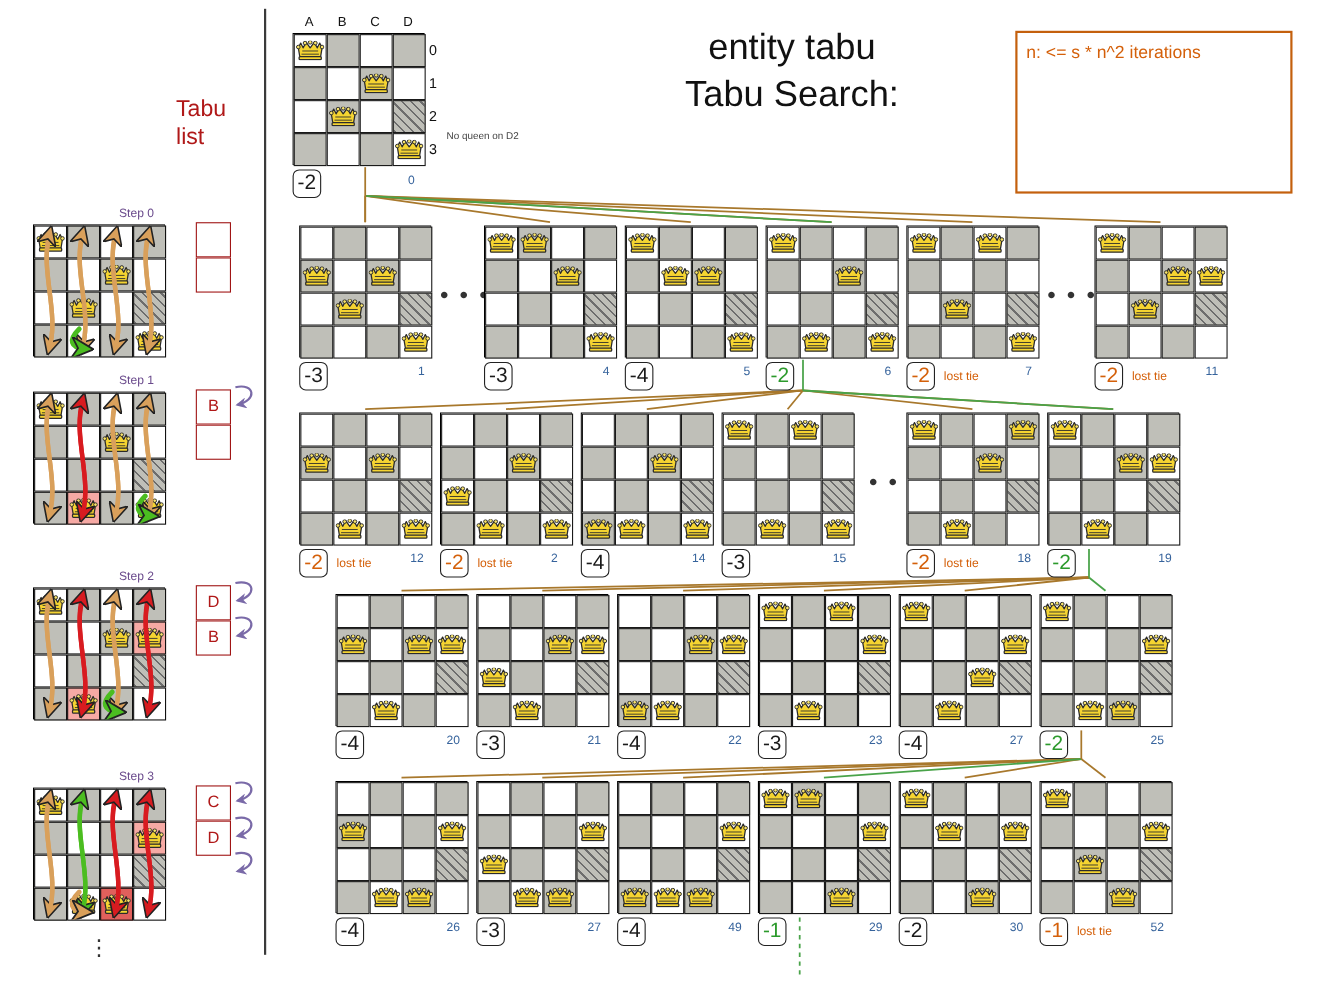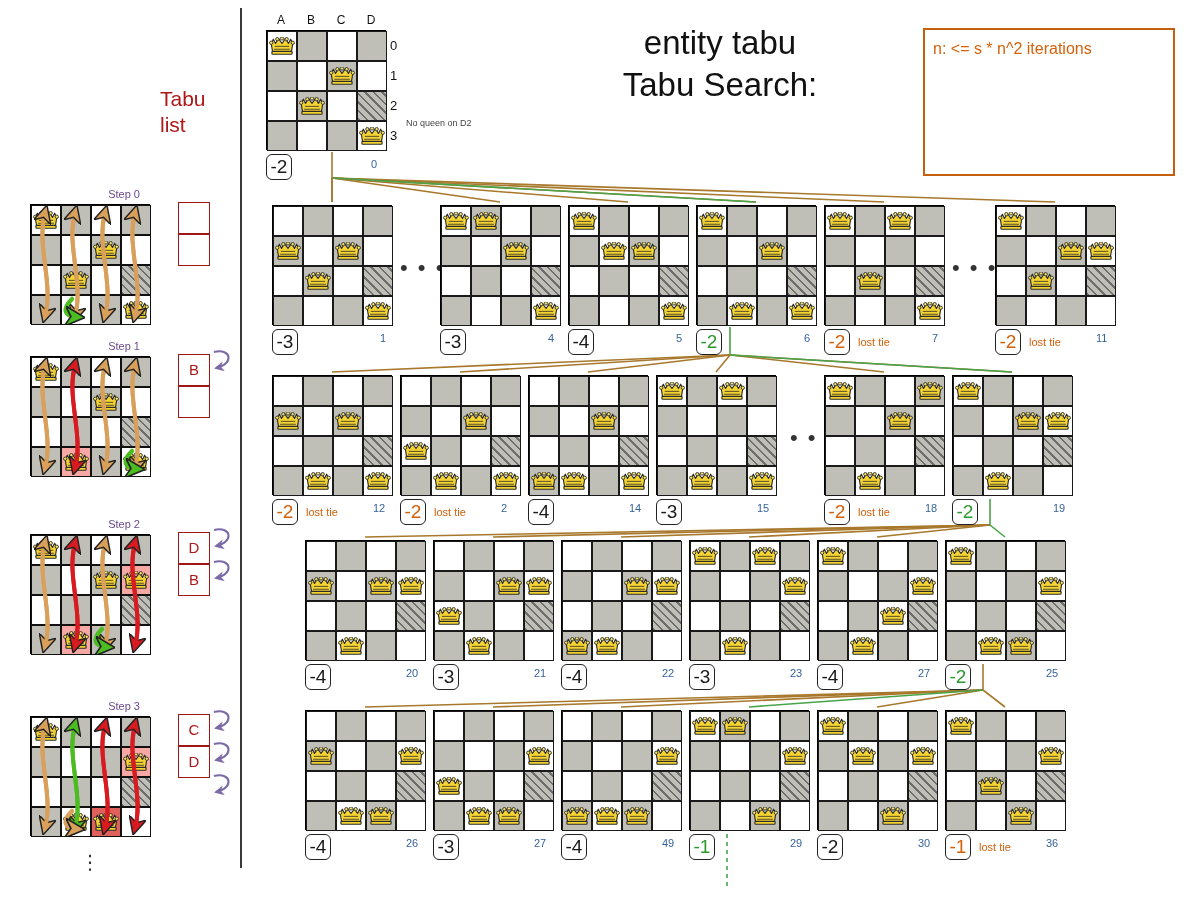--- a/index.html
+++ b/index.html
@@ -2375,16 +2375,16 @@
             <circle cx="11.5" cy="3" r="2.3" fill="#f7e36a" stroke="#2b2b2b" stroke-width="1.2"></circle>
             <circle cx="18" cy="2" r="2.3" fill="#f7e36a" stroke="#2b2b2b" stroke-width="1.2"></circle>
             <circle cx="24.5" cy="3" r="2.3" fill="#f7e36a" stroke="#2b2b2b" stroke-width="1.2"></circle>
             <circle cx="33" cy="8" r="2.3" fill="#f7e36a" stroke="#2b2b2b" stroke-width="1.2"></circle>
             <path d="M8 13 h20 M7 17 h22" stroke="#2b2b2b" stroke-width="1.1" fill="none"></path>
           </svg>
         </div>
       </div>
       <div class="score orange" style="left: 945px; top: 834px;">-1</div>
       <div class="lost-tie" style="left: 979px; top: 841px;">lost tie</div>
-      <div class="idx" style="left: 1046px; top: 837px;">36</div>
+      <div class="idx" style="left: 1046px; top: 837px;">52</div>
     </div>
 
 </div>
 
 </body></html>

